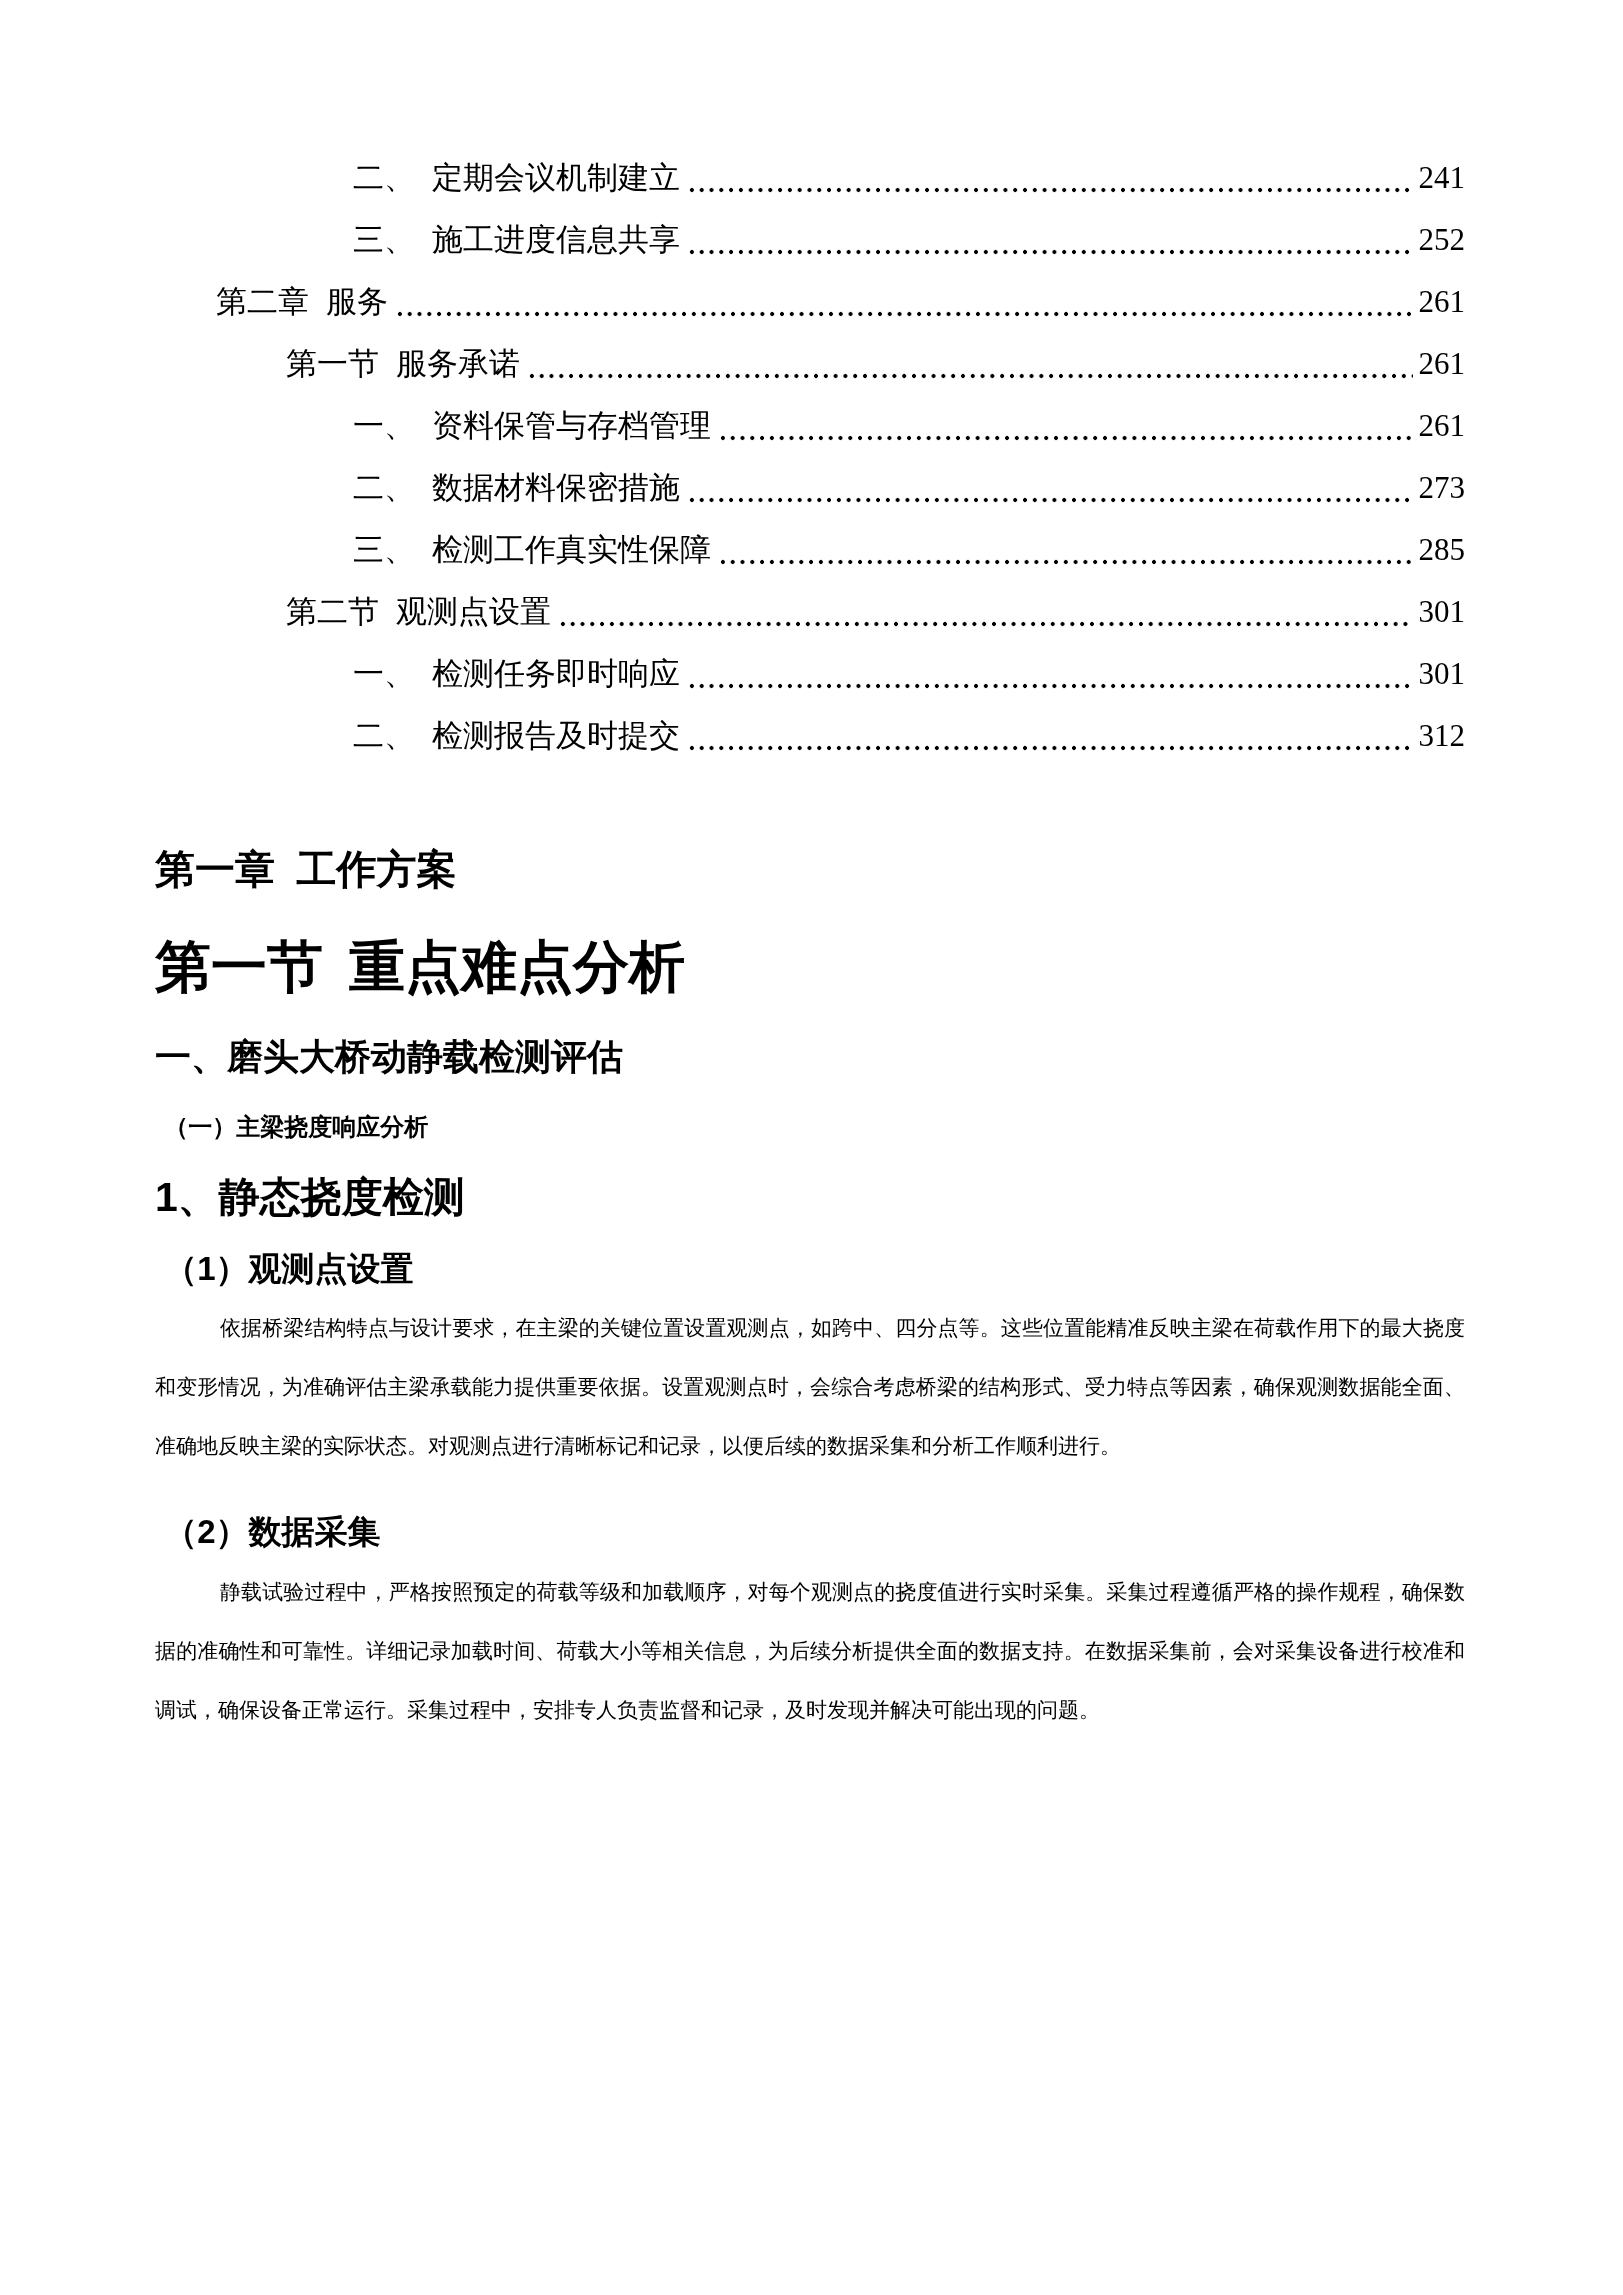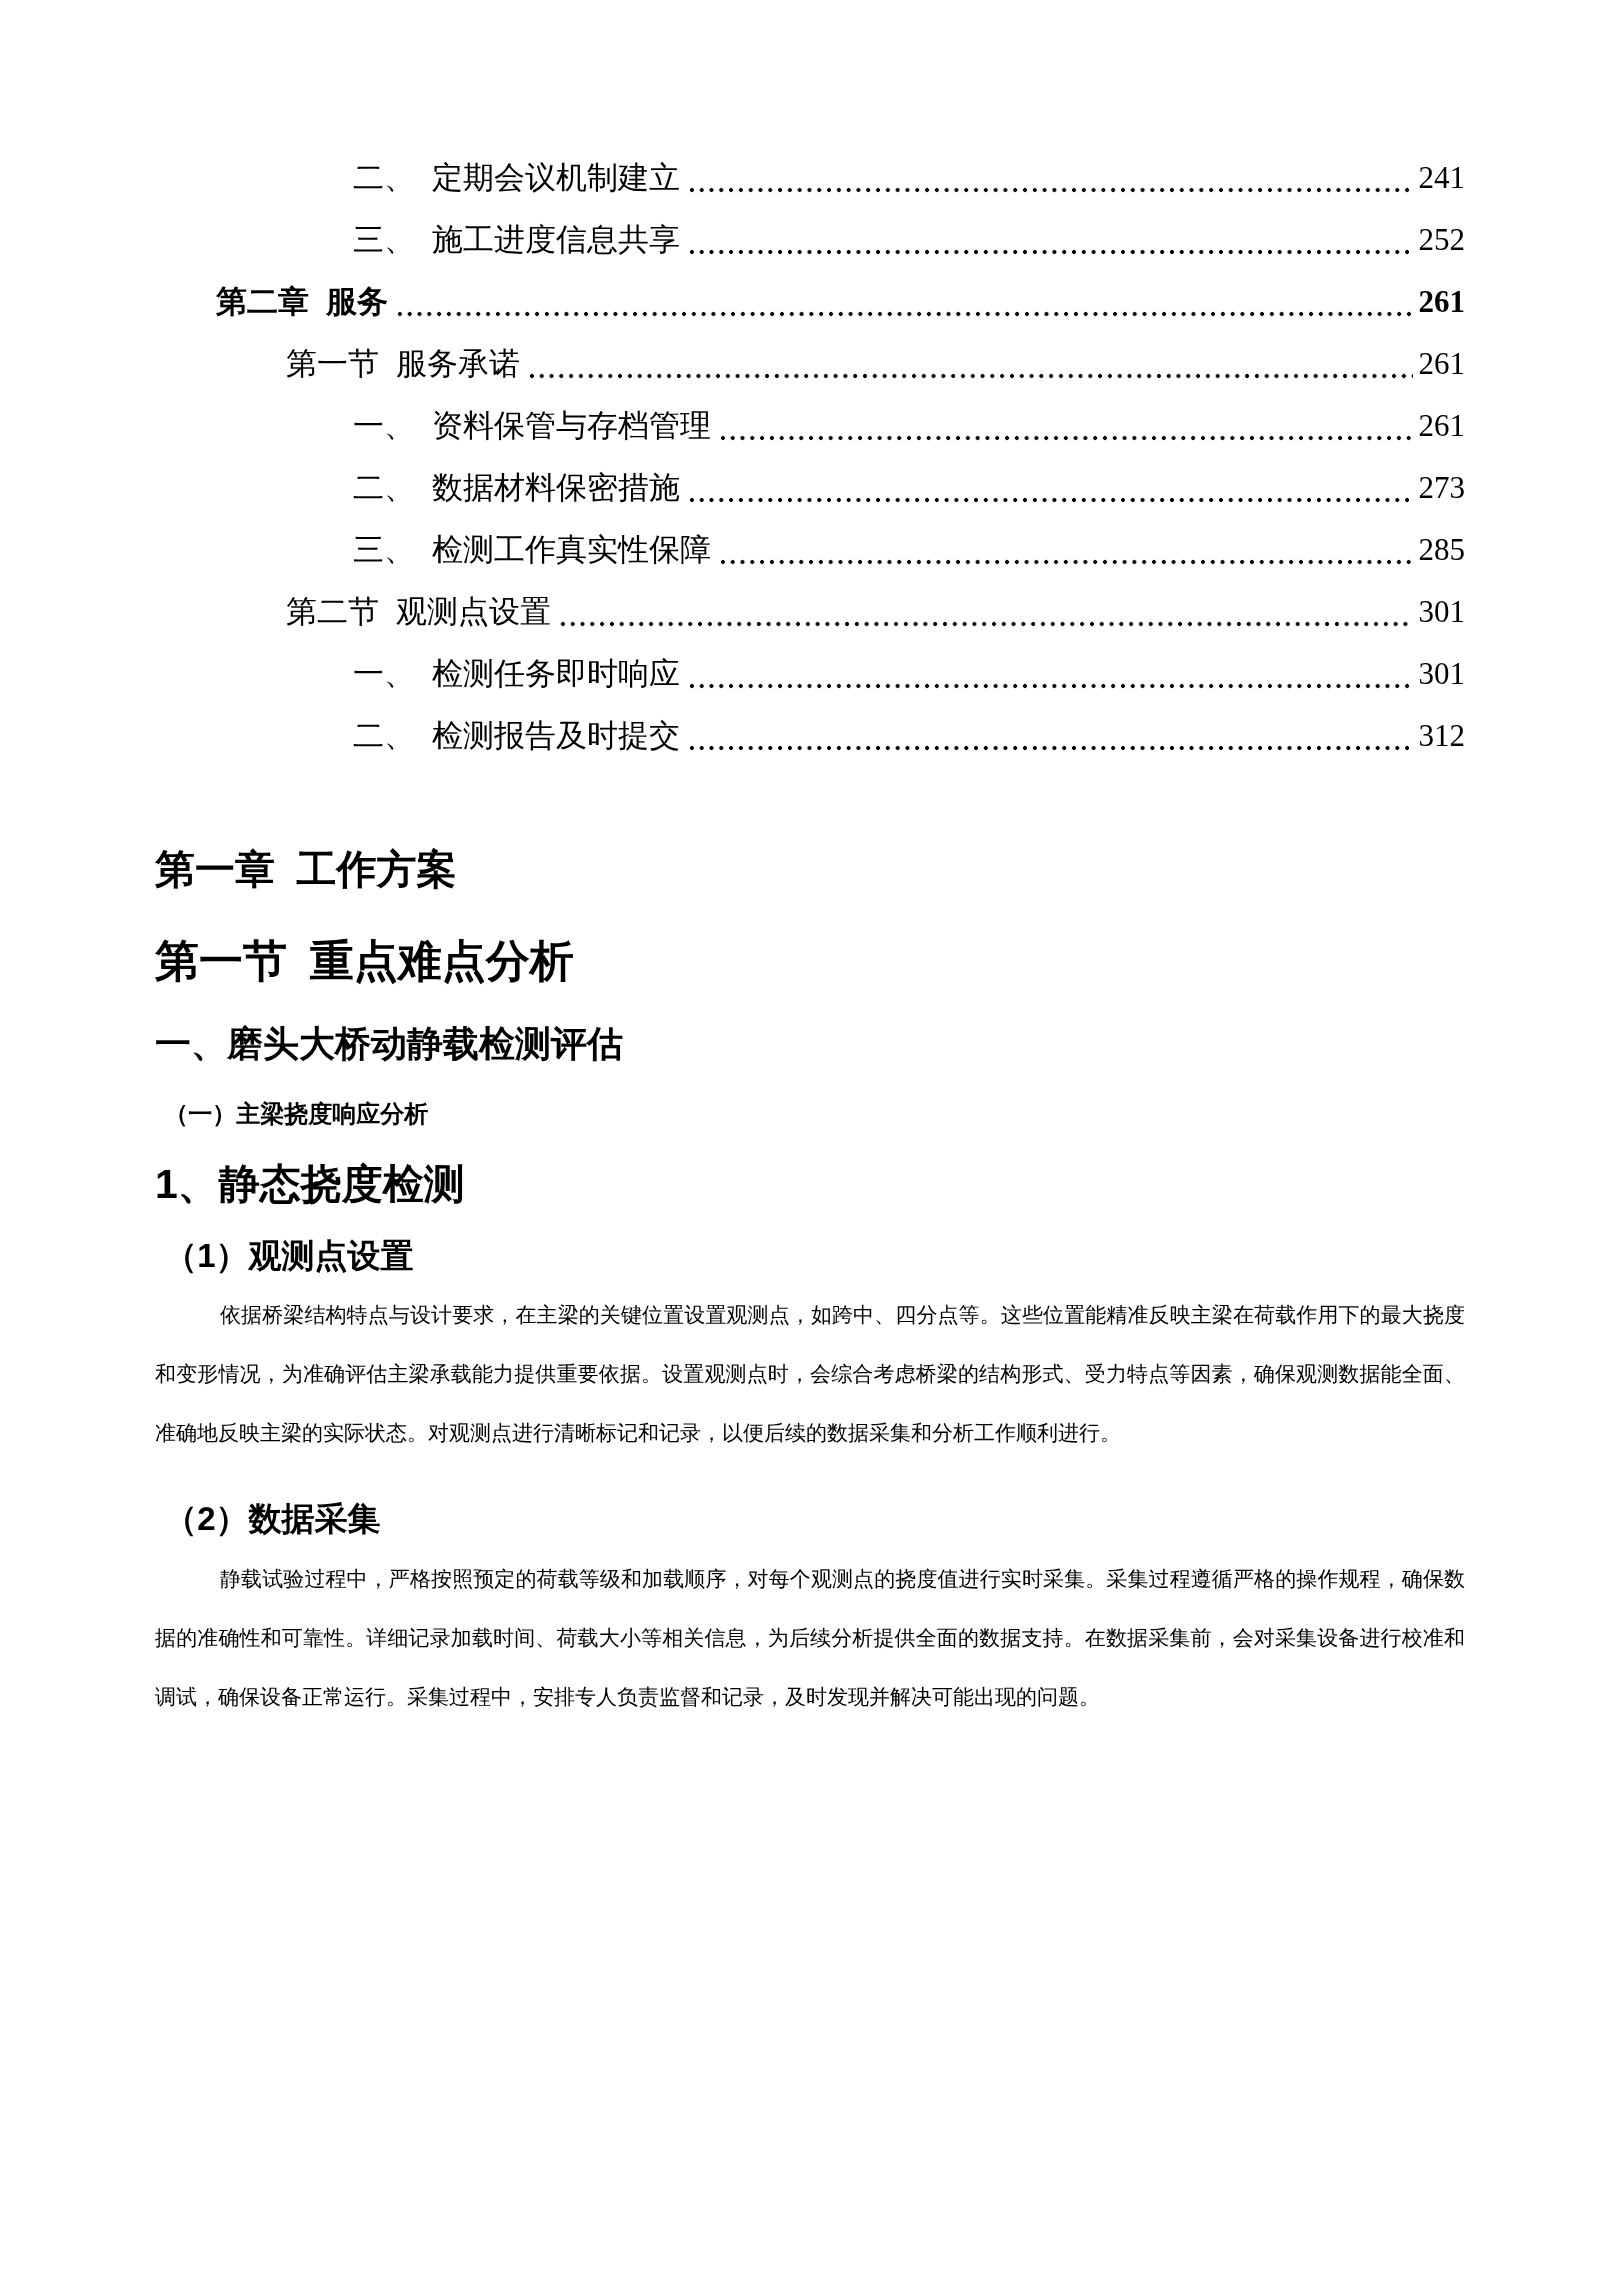--- a/index.html
+++ b/index.html
@@ -10,37 +10,37 @@
     background:#ffffff; color:#000000;
     font-family:"Liberation Serif", serif;
   }
   .content { padding:147px 158px 0 155px; }
 
   
   .toc-row {
     display:flex; align-items:baseline;
     font-size:31px; line-height:62px; white-space:nowrap;
   }
-  .toc-row.lvl-chapter { padding-left:61px;font-weight:bold; }
+  .toc-row.lvl-chapter { padding-left:61px; }
   .toc-row.lvl-section { padding-left:131px;justify-content:flex-end; }
   .toc-row.lvl-item    { padding-left:198px; }
   .toc-num { margin-right:17px; }
   .toc-dots {
     flex:1 1 auto; align-self:stretch; height:62px;
     margin-left:6.5px; margin-right:5.2px;
     background-image:radial-gradient(circle, #000 1.8px, transparent 2.2px);
     background-size:9.8px 5.9px; background-repeat:repeat-x;
     background-position:0 40px;
   }
   .toc-page { text-align:right; }
 
   
   .hd { font-family:"Liberation Sans", sans-serif; font-weight:700; line-height:1.08; word-spacing:10.5px; }
   .h1 { font-size:40px; margin-top:81px; }
-  .h2 { font-size:44px; margin-top:46px; }
+  .h2 { font-size:56px; margin-top:46px; }
   .h3 { font-size:36px; margin-top:40px; }
   .h4 { font-size:24px; margin-top:37px; padding-left:9.2px; }
   .h5 { font-size:41px; margin-top:36px; }
   .h6 { font-size:33px; margin-top:31px; padding-left:9.2px; }
   .h6b { margin-top:38px; }
   .h6c { margin-top:42px; }
 
   
   .para {
     font-size:21px; line-height:59px;

